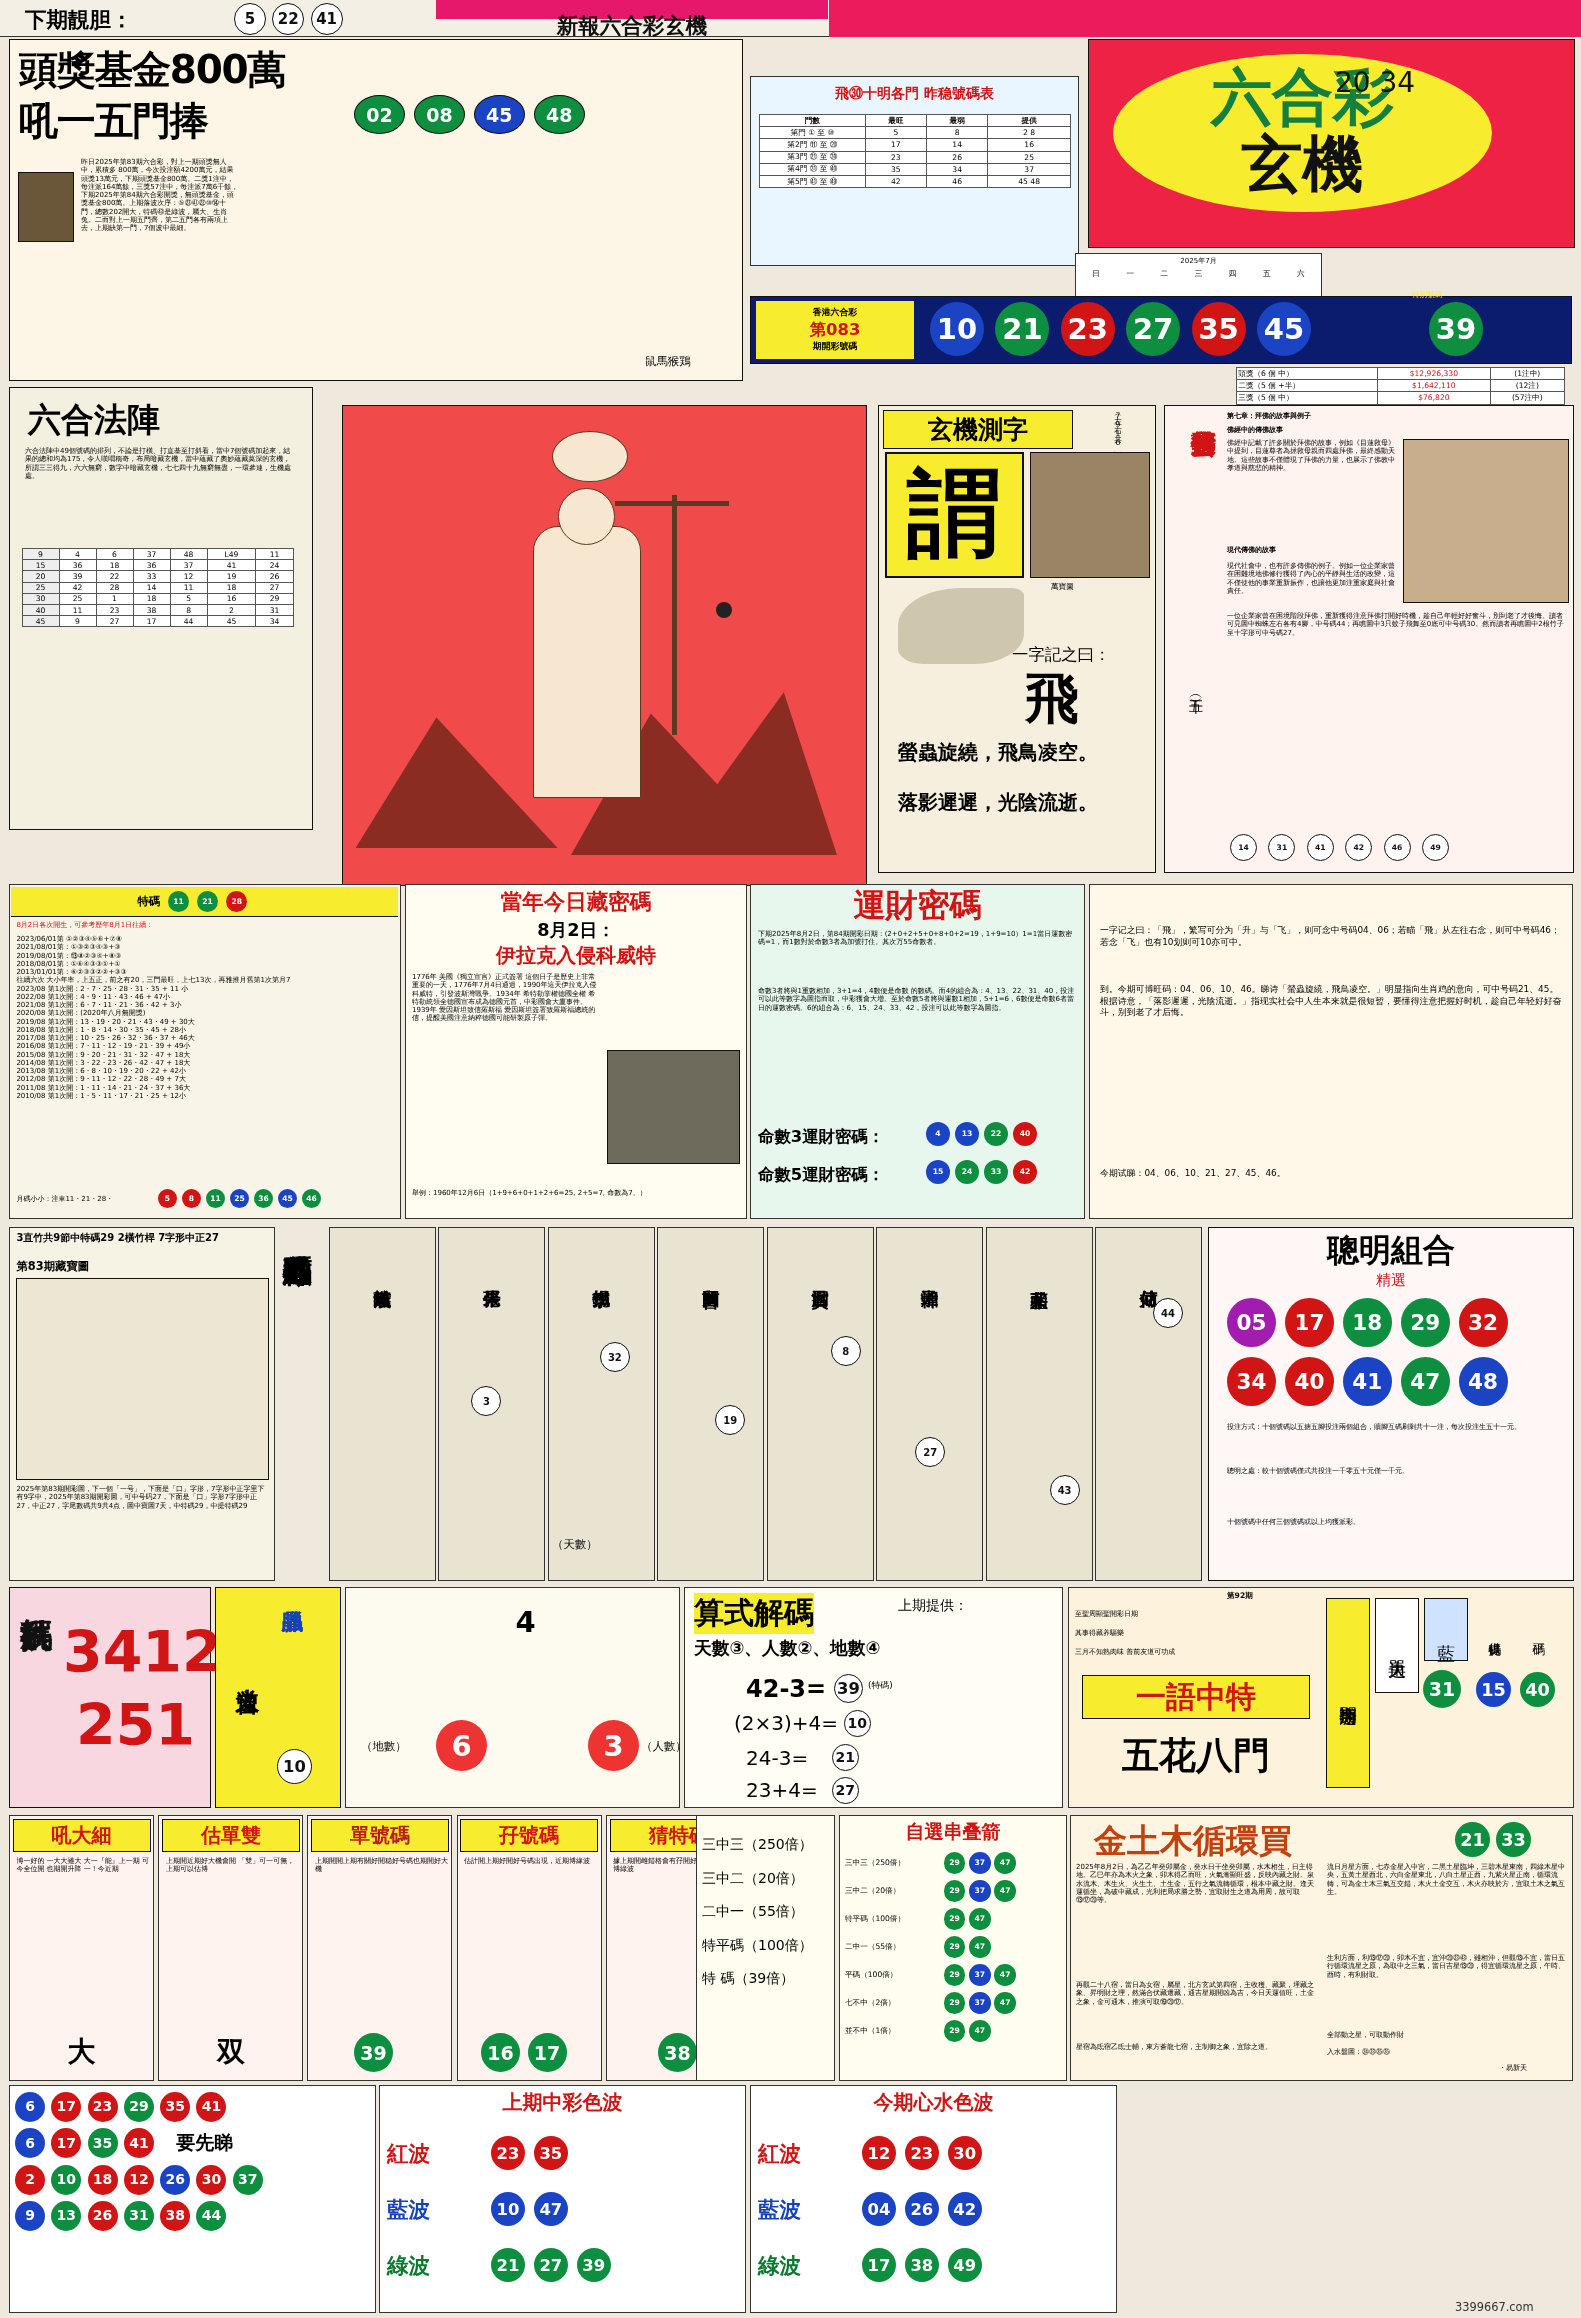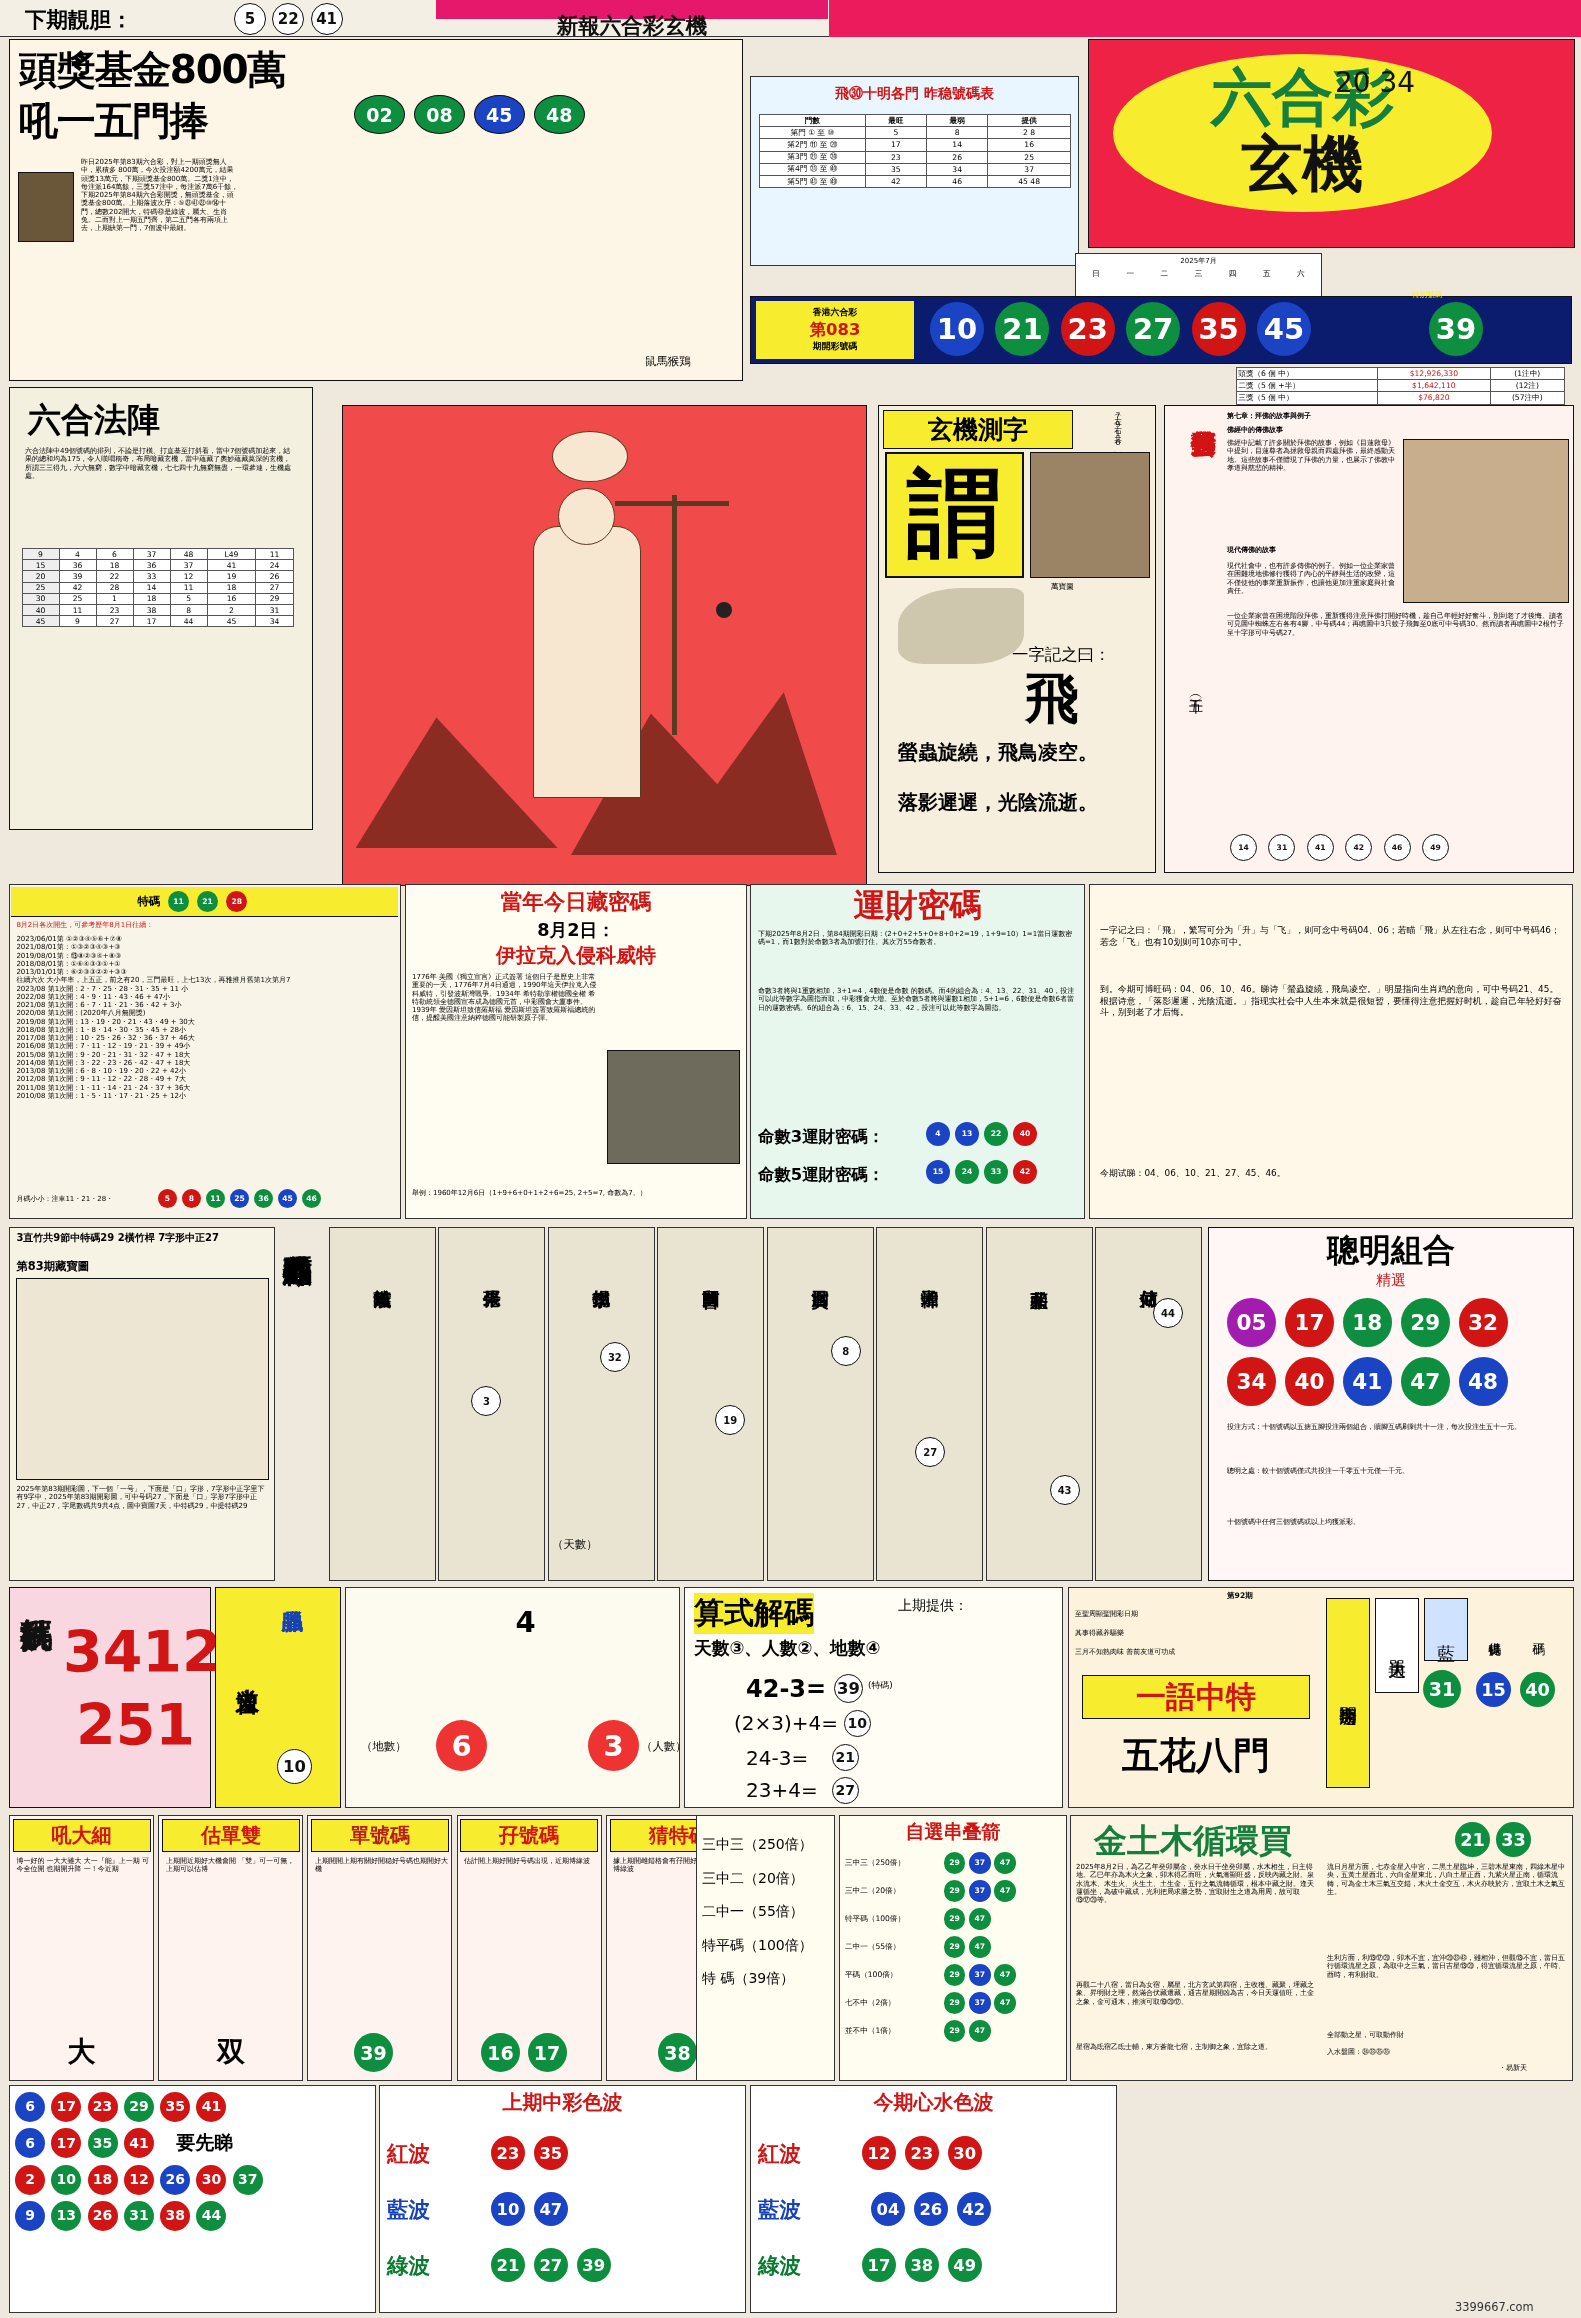--- a/index.html
+++ b/index.html
@@ -535,21 +535,21 @@
         <span class="ball" style="width:21.5px;height:21.5px;background:#0d8f3f;">47</span>
       </div>
     <div style="display:flex;align-items:center;height:28px;gap:3.8px;">
         <span style="width:95px">並不中（1倍）</span>
         <span class="ball" style="width:21.5px;height:21.5px;background:#0d8f3f;">29</span>
         <span class="ball" style="width:21.5px;height:21.5px;background:#0d8f3f;">47</span>
       </div>
   </div>
 
   <div class="abs bd2" style="left:1070px;top:1815px;width:503px;height:266px;background:#fdf4e2;"></div>
-  <div class="abs" style="left:1094px;top:1819px;font-size:33px;font-weight:bold;color:#15803d;text-align:right;">金土木循環買</div>
+  <div class="abs" style="left:1094px;top:1819px;font-size:33px;font-weight:bold;color:#c2410c;text-align:right;">金土木循環買</div>
   <div class="abs ball" style="left:1455px;top:1822px;width:35px;height:35px;background:#0d8f3f;font-size:17.7px;">21</div>
   <div class="abs ball" style="left:1496px;top:1822px;width:35px;height:35px;background:#0d8f3f;font-size:17.7px;">33</div>
   <div class="abs tiny" style="left:1076px;top:1863px;width:240px;">2025年8月2日，為乙乙年癸卯屬金，癸水日干坐癸卯屬，水木相生，日主得地。乙巳年亦為木火之象，卯木得乙而旺，火氣漸顯旺盛，反映內藏之財。泉水流木、木生火、火生土、土生金，五行之氣流轉循環，根本中藏之財。逢天運循坐，為破中藏成，光利把局求勝之勢，宜取財生之道為用周，故可取⑬⑰⑳等。</div>
   <div class="abs tiny" style="left:1076px;top:1981px;width:240px;">再觀二十八宿，當日為女宿，屬星，北方玄武第四宿，主收穫、藏聚，埋藏之象、昇明財之理，然滿合伏藏還藏，通吉星期開凶為吉，今日天運值旺，土金之象，金可通木，推演可取⑲⑳⑰。</div>
   <div class="abs tiny" style="left:1076px;top:2043px;width:240px;">星宿為氐宿乙氐士輔，東方蒼龍七宿，主制御之象，宜除之道。</div>
   <div class="abs tiny" style="left:1327px;top:1863px;width:240px;">流日月星方面，七赤金星入中宮，二黑土星臨坤，三碧木星東南，四綠木星中央，五黃土星西北，六白金星東北，八白土星正西，九紫火星正南，循環流轉，可為金土木三氣互交錯，木火土金交互，木火亦映於方，宜取土木之氣互生。</div>
   <div class="abs tiny" style="left:1327px;top:1954px;width:240px;">生利方面，利⑬⑰⑳，卯木不宜，宜沖⑳㉓㊸，雖相沖，但觀⑬不宜，當日五行循環流星之原，為取中之三氣，當日吉星⑬⑳，得宜循環流星之原，午時、酉時，有利財取。</div>
   <div class="abs tiny" style="left:1327px;top:2031px;width:240px;">全部動之星，可取動作財</div>
   <div class="abs tiny" style="left:1327px;top:2048px;width:240px;">入水盤圖：㉔㉝㉟㉟</div>
   <div class="abs tiny" style="left:1499px;top:2064px;">・易新天</div>
@@ -615,21 +615,21 @@
   <div class="abs ctr" style="left:750px;top:2087px;width:367px;height:30px;font-size:20px;font-weight:bold;color:#d11414;">今期心水色波</div>
   <div class="abs" style="left:758px;top:2125px;width:352px;">
     <div style="display:flex;align-items:center;height:56px;gap:8.9px;">
       <span class="red" style="width:95px;font-size:21.5px;font-weight:bold;">紅波</span>
       <span class="ball" style="width:34px;height:34px;background:#d11414;font-size:16.4px;">12</span>
       <span class="ball" style="width:34px;height:34px;background:#d11414;font-size:16.4px;">23</span>
       <span class="ball" style="width:34px;height:34px;background:#d11414;font-size:16.4px;">30</span>
     </div>
     <div style="display:flex;align-items:center;height:56px;gap:8.9px;">
       <span class="blue" style="width:95px;font-size:21.5px;font-weight:bold;">藍波</span>
-      <span class="ball" style="width:34px;height:34px;background:#1a44c4;font-size:16.4px;margin-left:9px;">04</span>
+      <span class="ball" style="width:34px;height:34px;background:#1a44c4;font-size:16.4px;">04</span>
       <span class="ball" style="width:34px;height:34px;background:#1a44c4;font-size:16.4px;">26</span>
       <span class="ball" style="width:34px;height:34px;background:#1a44c4;font-size:16.4px;">42</span>
     </div>
     <div style="display:flex;align-items:center;height:56px;gap:8.9px;">
       <span class="green" style="width:95px;font-size:21.5px;font-weight:bold;">綠波</span>
       <span class="ball" style="width:34px;height:34px;background:#0d8f3f;font-size:16.4px;">17</span>
       <span class="ball" style="width:34px;height:34px;background:#0d8f3f;font-size:16.4px;">38</span>
       <span class="ball" style="width:34px;height:34px;background:#0d8f3f;font-size:16.4px;">49</span>
     </div>
   </div>

